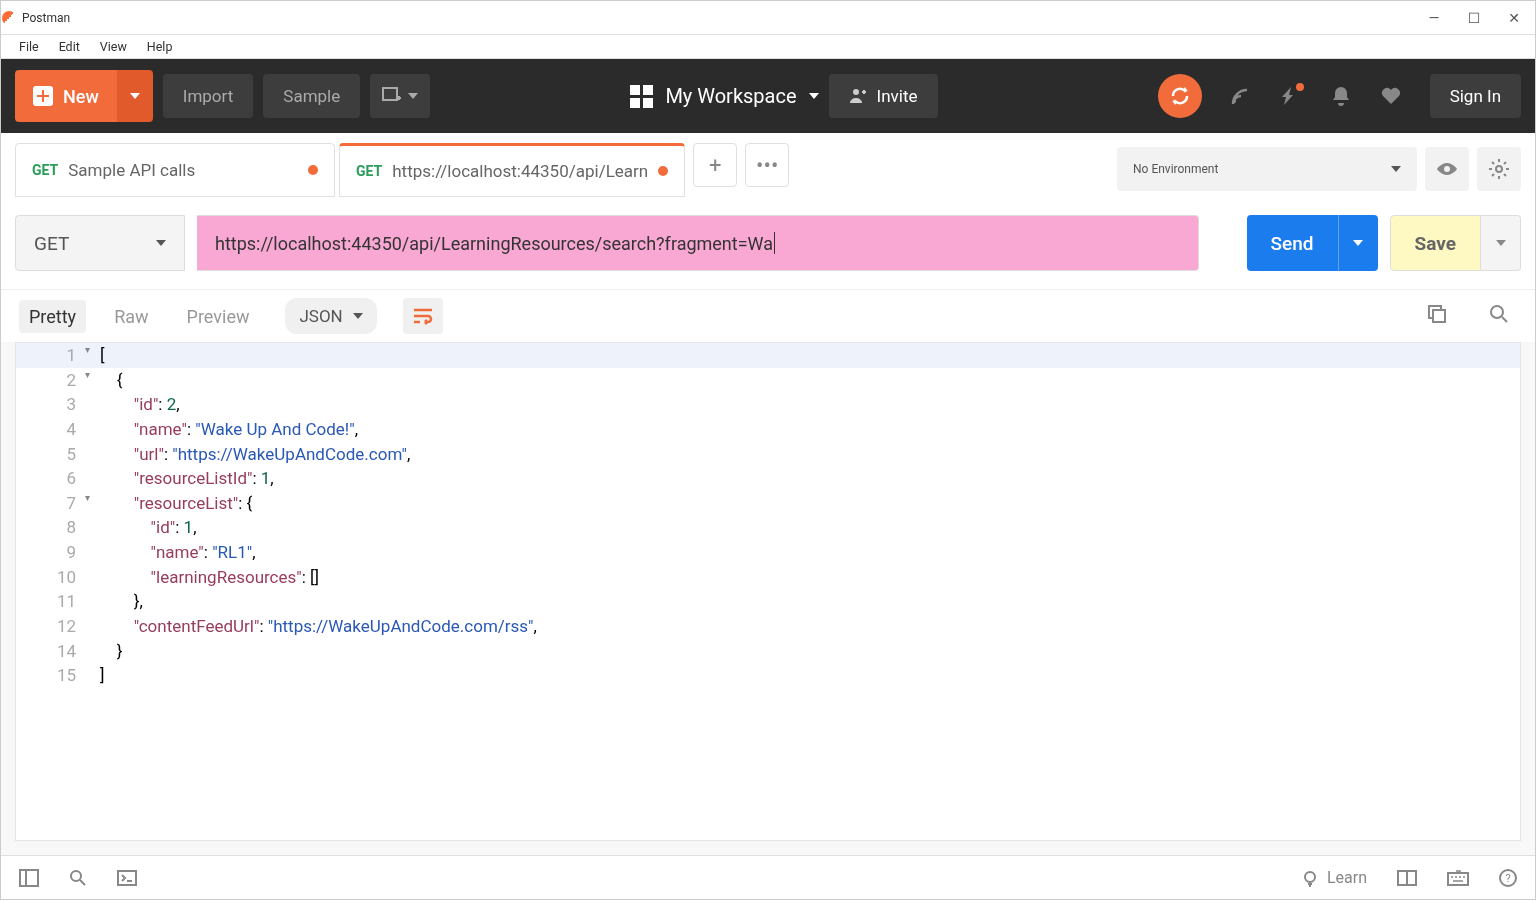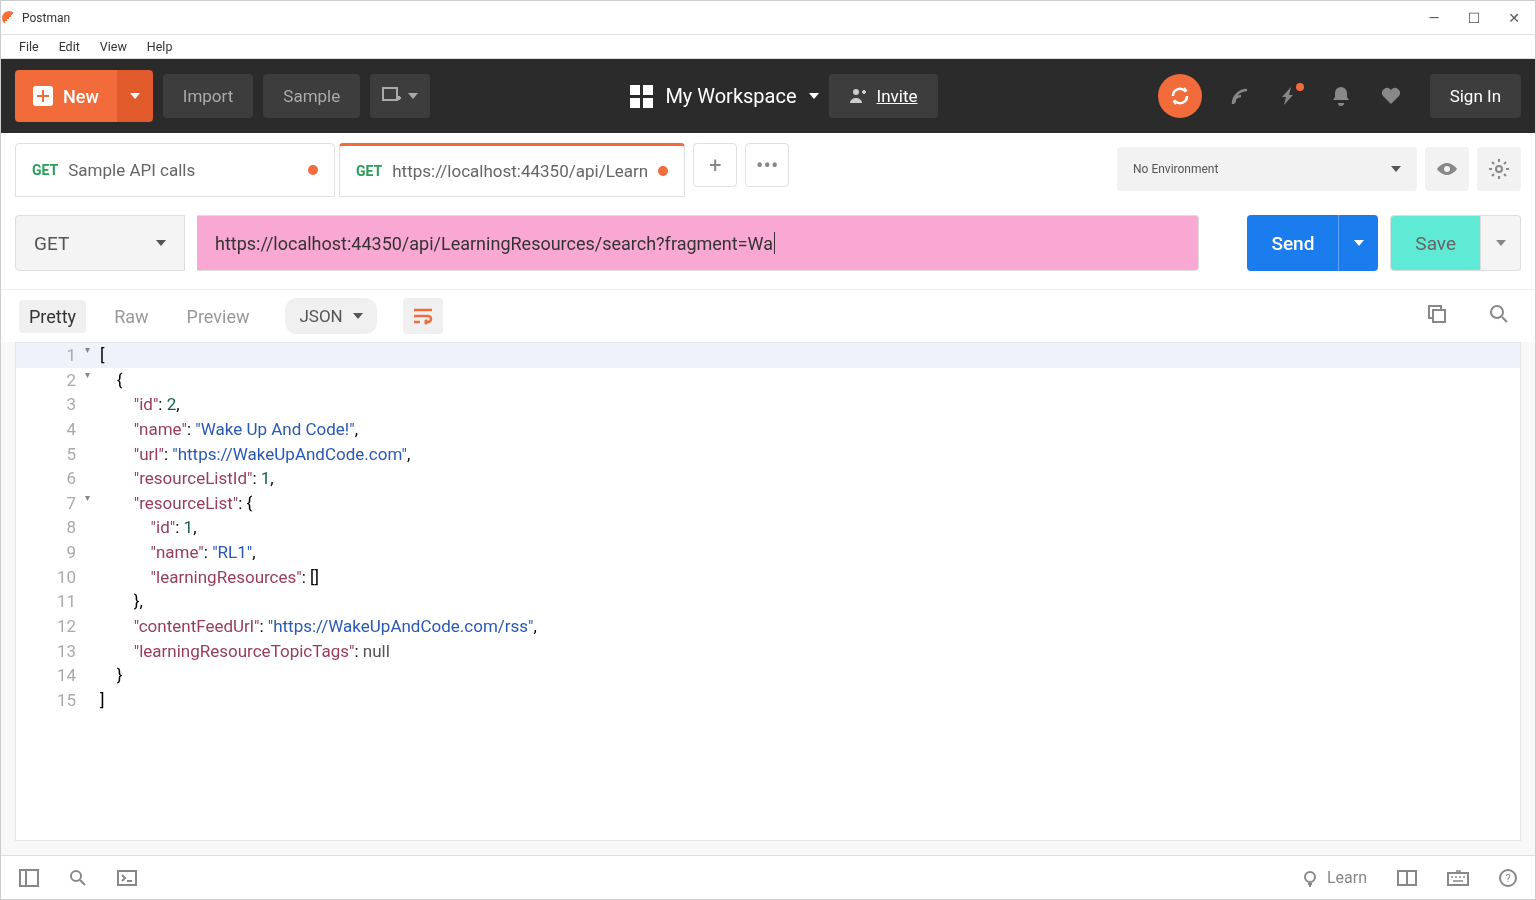--- a/index.html
+++ b/index.html
@@ -24,21 +24,21 @@
 .btn-new-main .plus::before, .btn-new-main .plus::after { content: ""; position: absolute; background: #f26b3a; }
 .btn-new-main .plus::before { width: 12px; height: 2px; top: 9px; left: 4px; }
 .btn-new-main .plus::after { width: 2px; height: 12px; top: 4px; left: 9px; }
 .btn-new-dd { background: #e05a2b; width: 36px; display: flex; align-items: center; justify-content: center; border-radius: 0 4px 4px 0; color: #fff; }
 .btn-grey { background: #3d3d3d; color: #aaa; height: 44px; padding: 0 20px; display: flex; align-items: center; font-size: 17px; border-radius: 4px; }
 .btn-grey.icon-only { padding: 0 12px; gap: 6px; }
 .toolbar-spacer { flex: 1; }
 .workspace { display: flex; align-items: center; gap: 12px; color: #fff; font-size: 20px; }
 .workspace .grid { display: grid; grid-template-columns: 10px 10px; grid-template-rows: 10px 10px; gap: 3px; }
 .workspace .grid span { background: #fff; }
-.invite-btn { background: #3d3d3d; color: #fff; height: 44px; padding: 0 20px; display: flex; align-items: center; gap: 10px; font-size: 17px; border-radius: 4px; text-decoration: underline; }
+.invite-btn { background: #3d3d3d; color: #fff; height: 44px; padding: 0 20px; display: flex; align-items: center; gap: 10px; font-size: 17px; border-radius: 4px; }
 .right-icons { display: flex; align-items: center; gap: 28px; margin-left: 20px; }
 .sync-btn { width: 44px; height: 44px; border-radius: 50%; background: #f26b3a; display: flex; align-items: center; justify-content: center; color: #fff; }
 .tb-icon { width: 22px; height: 22px; color: #888; display: flex; align-items: center; justify-content: center; position: relative; }
 .tb-icon.active-dot::after { content: ""; width: 8px; height: 8px; background: #f26b3a; border-radius: 50%; position: absolute; top: -2px; right: -2px; }
 .signin { background: #3d3d3d; color: #fff; height: 44px; padding: 0 20px; display: flex; align-items: center; font-size: 17px; border-radius: 4px; }
 
 
 .workarea { flex: 1; display: flex; flex-direction: column; background: #f8f8f8; overflow: hidden; }
 .tabsrow { height: 64px; display: flex; align-items: stretch; padding: 10px 14px 0; gap: 8px; background: #fff; }
 .tabsrow .tabs-left { display: flex; gap: 4px; flex: 1; }
@@ -52,21 +52,21 @@
 .env-btn { width: 44px; height: 44px; background: #f2f2f2; border-radius: 4px; display: flex; align-items: center; justify-content: center; color: #888; margin-top: 4px; }
 
 
 .reqrow { display: flex; padding: 18px 14px; gap: 12px; background: #fff; }
 .method-dd { width: 170px; height: 56px; background: #f4f4f4; border: 1px solid #ddd; border-radius: 4px 0 0 4px; display: flex; align-items: center; justify-content: space-between; padding: 0 18px; color: #555; font-size: 19px; }
 .url-input { flex: 1; height: 56px; border: 1px solid #ddd; border-left: none; border-radius: 0 4px 4px 0; display: flex; align-items: center; padding: 0 18px; font-size: 18px; color: #333; background: #f9a8d4; }
 .send-btn { display: flex; height: 56px; }
 .send-main { background: #1b7ced; color: #fff; display: flex; align-items: center; padding: 0 24px; font-size: 19px; font-weight: 500; border-radius: 4px 0 0 4px; margin-left: 36px; }
 .send-dd { background: #1b7ced; width: 40px; display: flex; align-items: center; justify-content: center; border-radius: 0 4px 4px 0; border-left: 1px solid rgba(255,255,255,0.3); color: #fff; }
 .save-btn { display: flex; height: 56px; }
-.save-main { background: #5eead4; color: #666; display: flex; align-items: center; padding: 0 24px; font-size: 19px; border: 1px solid #ddd; border-radius: 4px 0 0 4px; }
+.save-main { background: #fef9c3; color: #666; display: flex; align-items: center; padding: 0 24px; font-size: 19px; border: 1px solid #ddd; border-radius: 4px 0 0 4px; font-weight: bold; }
 .save-dd { background: #f4f4f4; width: 40px; display: flex; align-items: center; justify-content: center; border: 1px solid #ddd; border-left: none; border-radius: 0 4px 4px 0; color: #888; }
 
 
 .response-toolbar { display: flex; align-items: center; padding: 8px 18px; gap: 26px; background: #fff; border-top: 1px solid #eee; }
 .viewtab { font-size: 18px; color: #999; padding: 6px 10px; }
 .viewtab.active { color: #333; background: #f0f0f0; border-radius: 4px; }
 .format-dd { background: #f0f0f0; padding: 8px 14px; border-radius: 12px; display: flex; align-items: center; gap: 10px; color: #555; font-size: 17px; }
 .wrap-btn { background: #f0f0f0; width: 40px; height: 36px; border-radius: 4px; display: flex; align-items: center; justify-content: center; }
 .resp-spacer { flex: 1; }
 .resp-icon { color: #888; font-size: 22px; padding: 0 8px; }
@@ -309,24 +309,20 @@
       </div>
       <div class="line">
         <div class="gutter">11</div>
         <div class="code">        },</div>
       </div>
       <div class="line">
         <div class="gutter">12</div>
         <div class="code">        <span class="tok-key">"contentFeedUrl"</span>: <span class="tok-str">"https://WakeUpAndCode.com/rss"</span>,</div>
       </div>
       <div class="line">
-        <div class="gutter">13</div>
-        <div class="code">        <span class="tok-key">"learningResourceTopicTags"</span>: <span class="tok-null">null</span></div>
-      </div>
-      <div class="line">
         <div class="gutter">14</div>
         <div class="code">    }</div>
       </div>
       <div class="line">
         <div class="gutter">15</div>
         <div class="code">]</div>
       </div>
     </div>
 </div>
 

